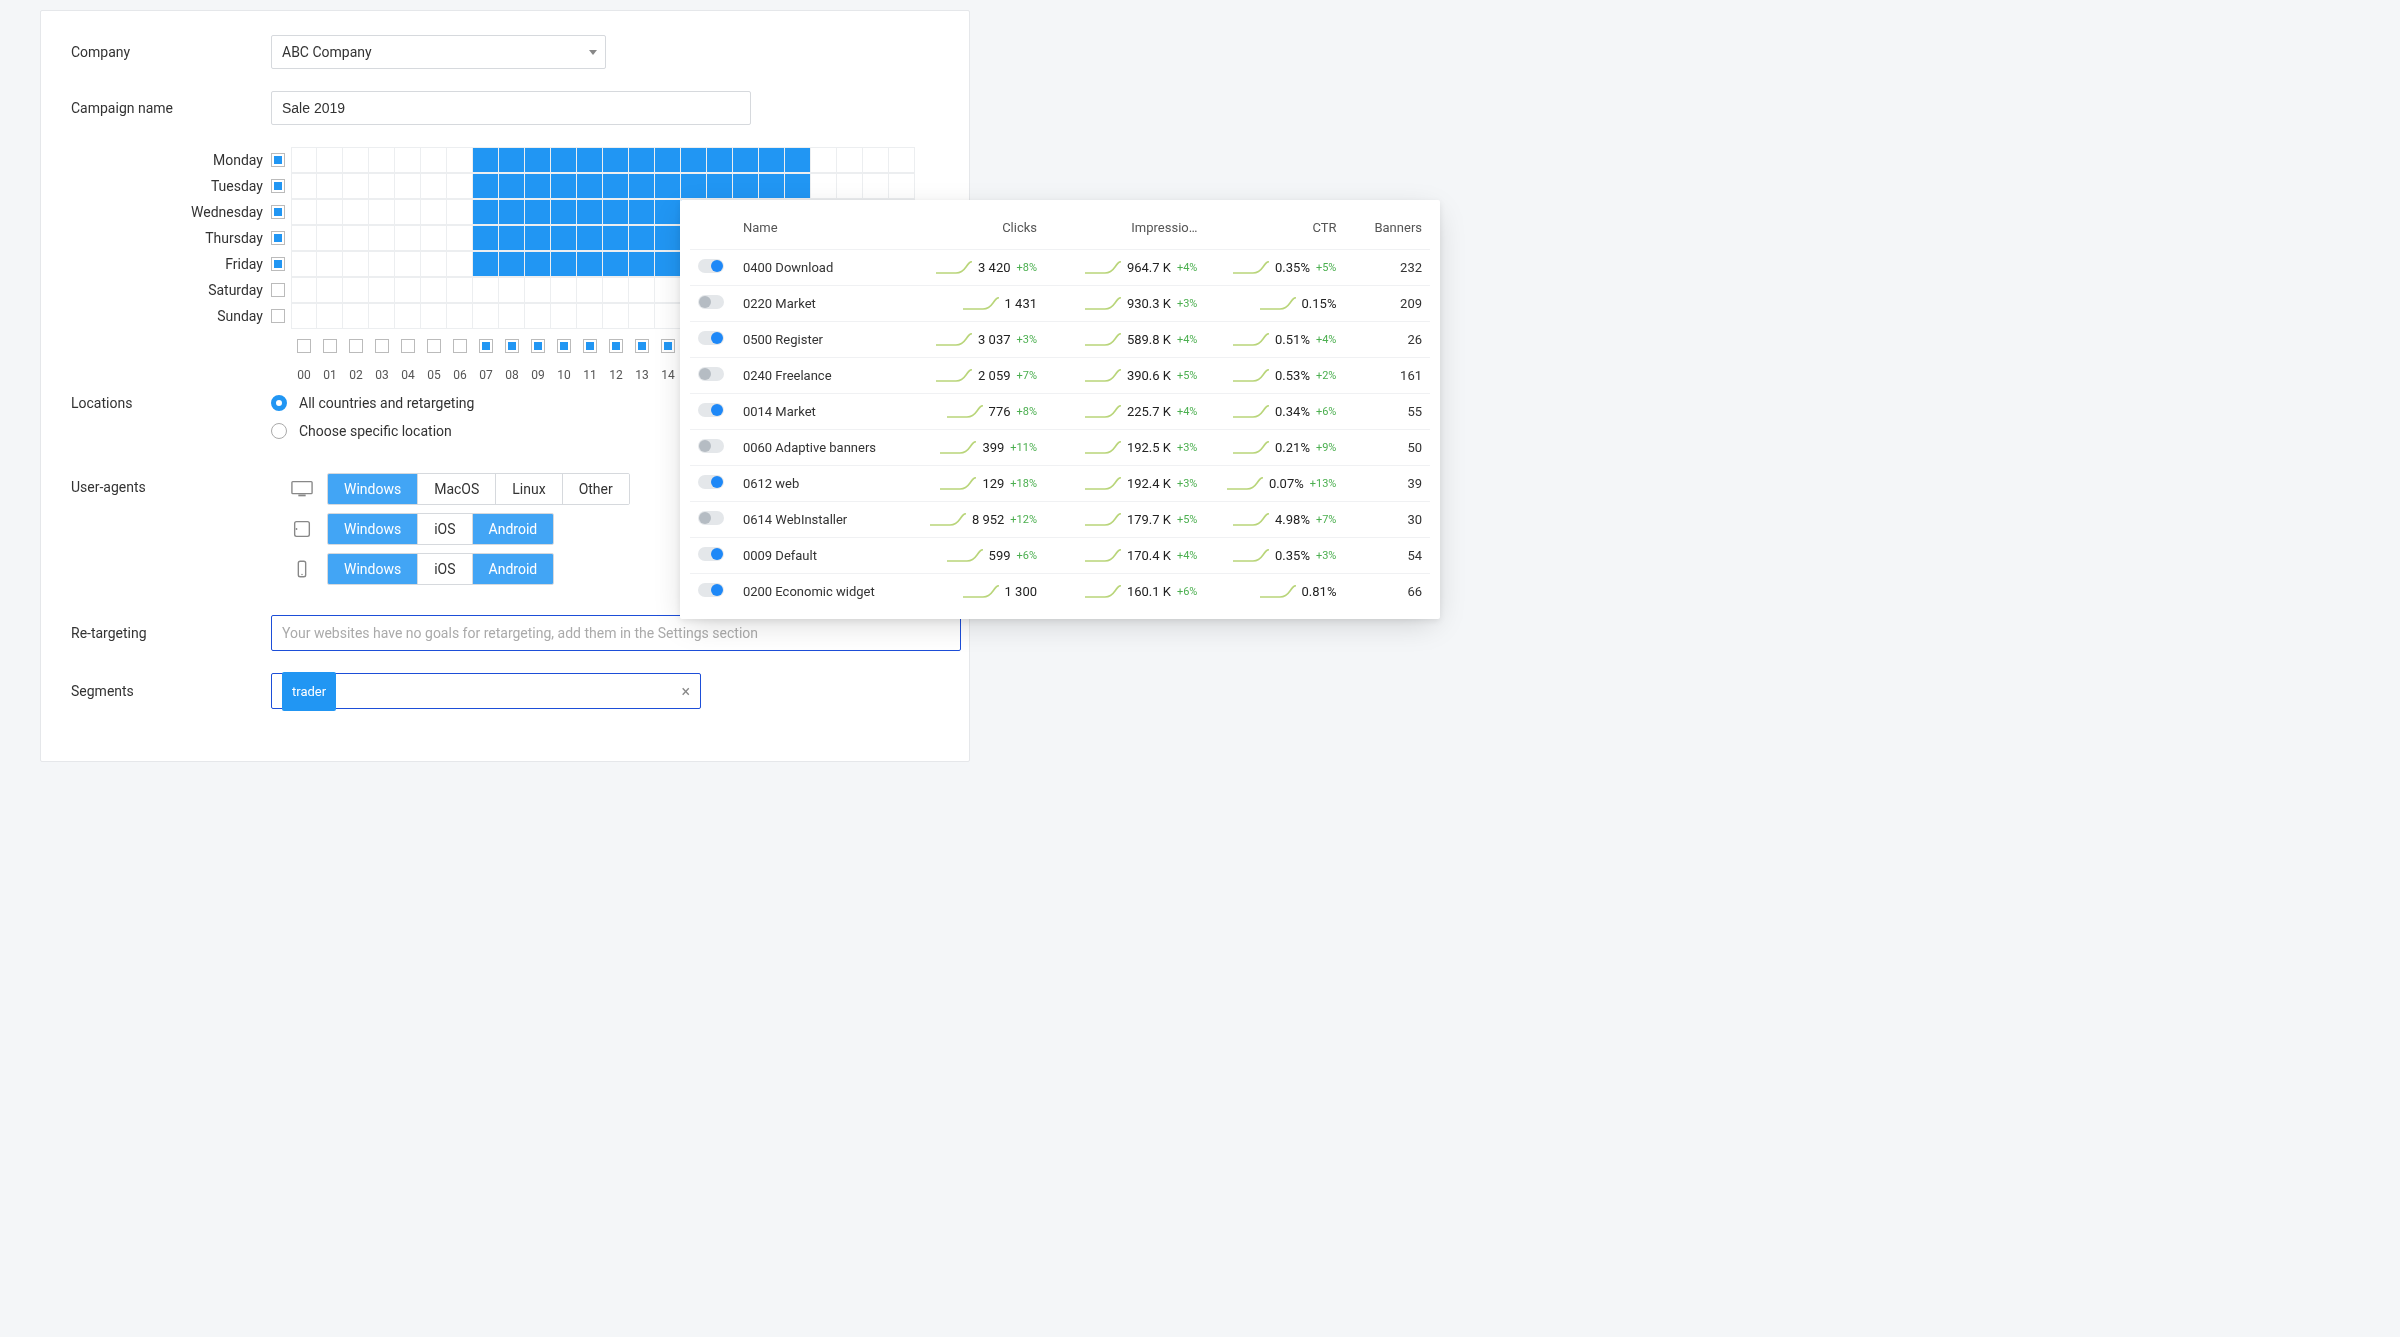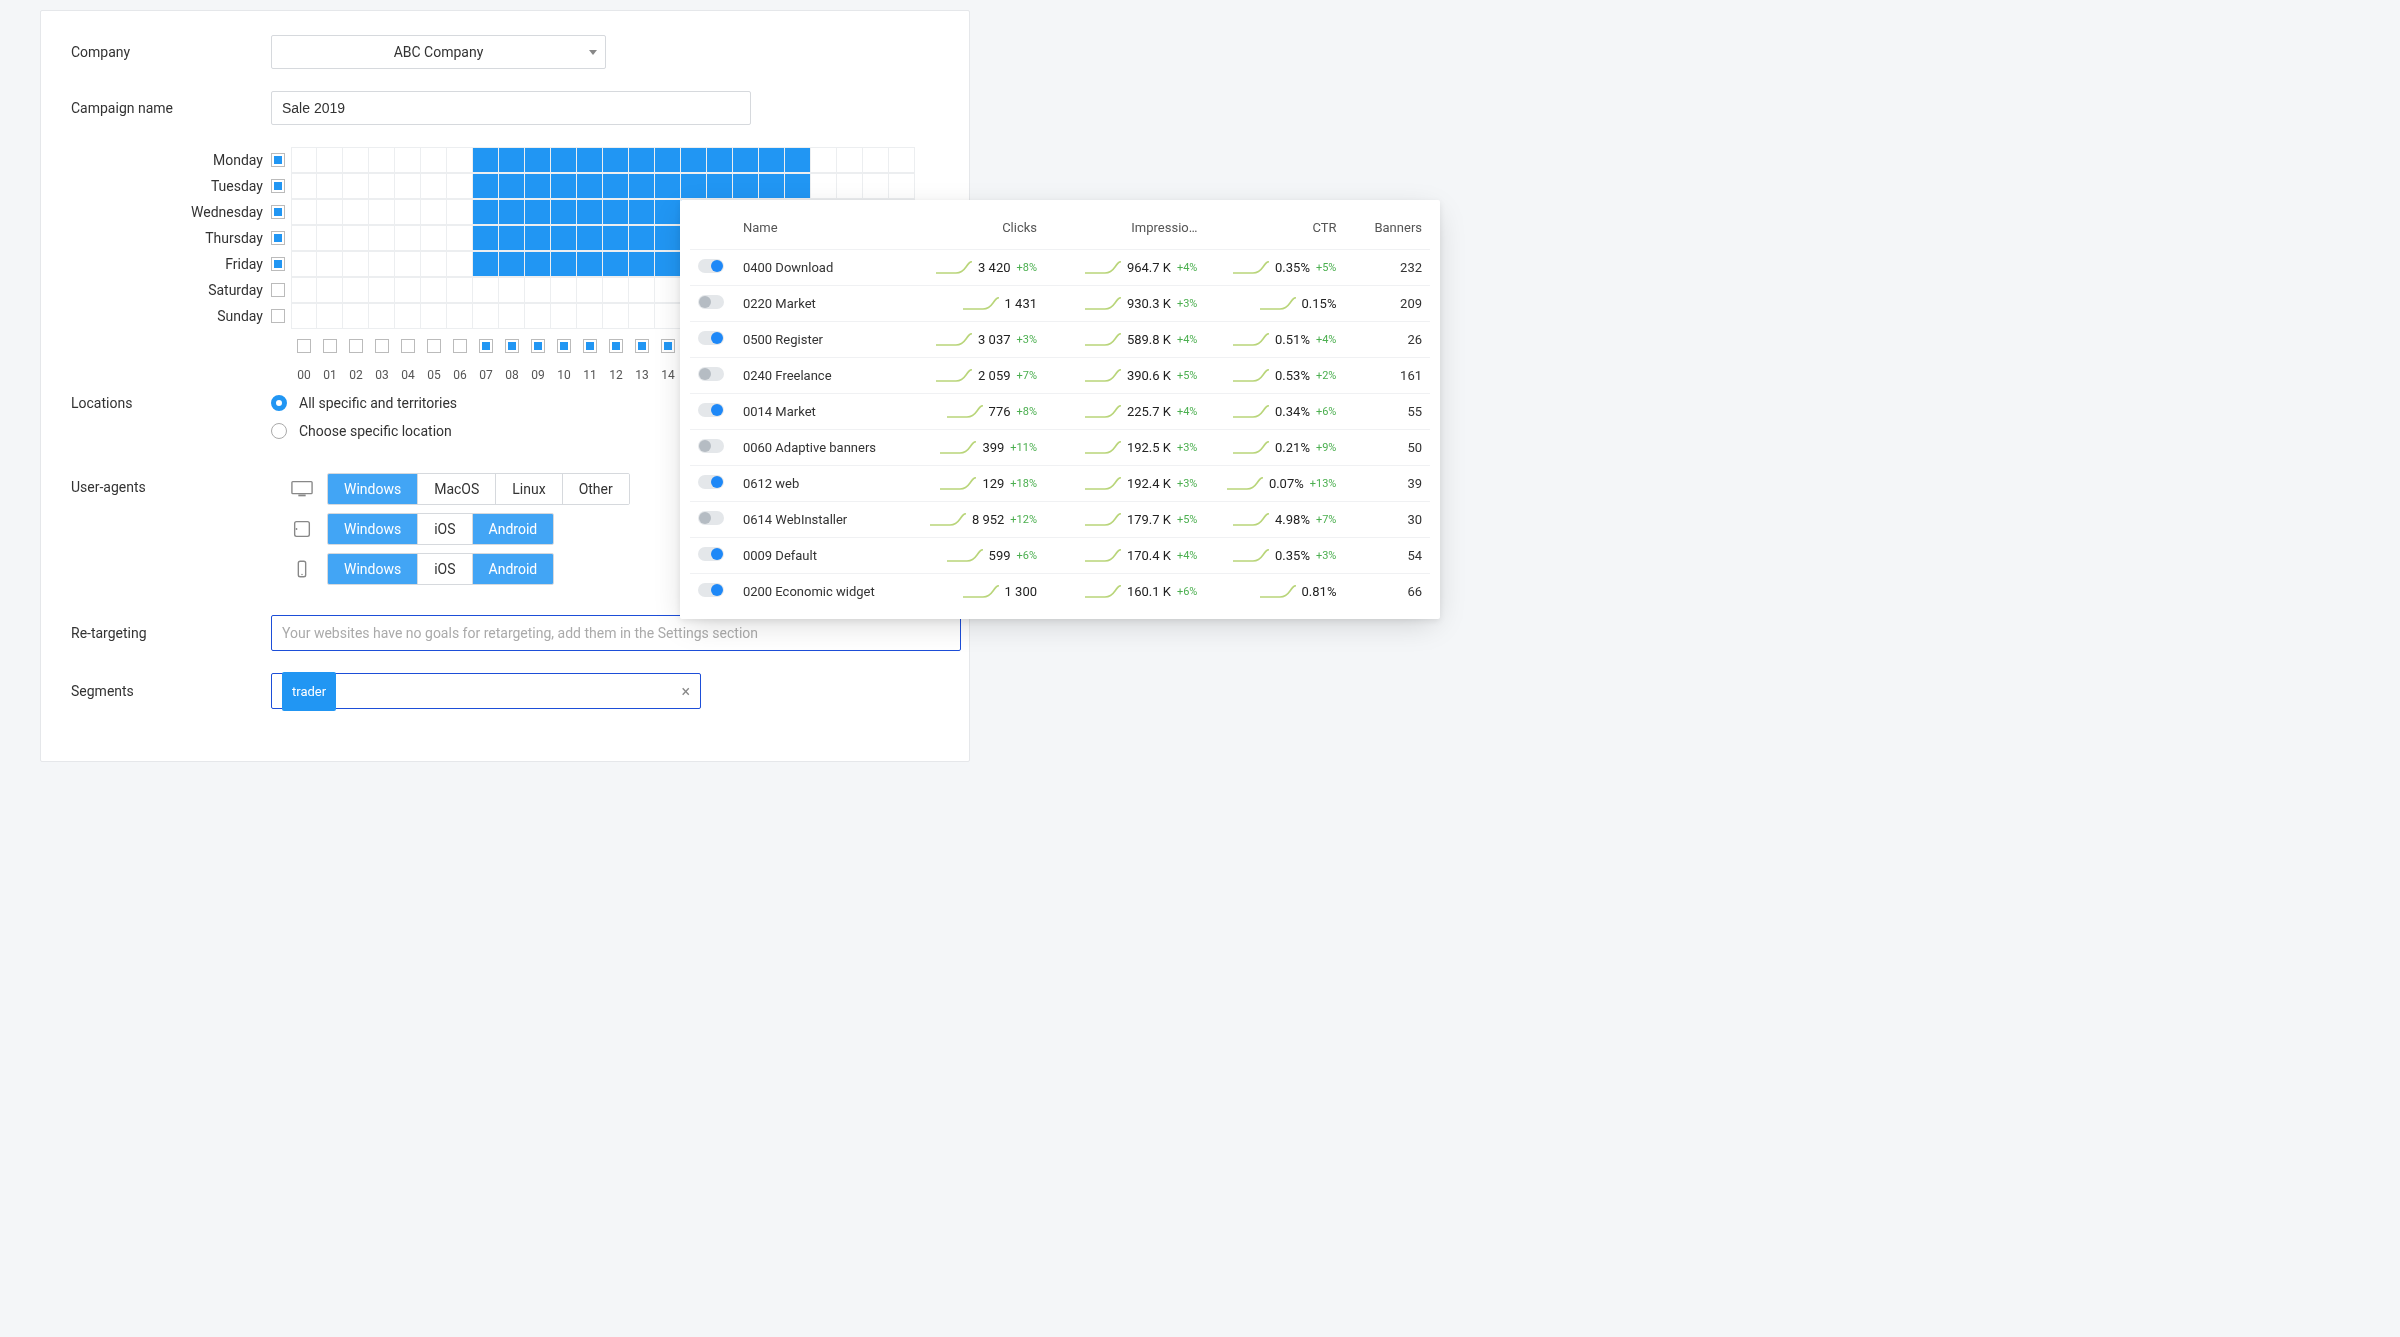--- a/index.html
+++ b/index.html
@@ -43,21 +43,20 @@
   .select {
     position: relative;
     width: 335px;
     border: 1px solid #d6d9dd;
     border-radius: 2px;
     height: 34px;
     line-height: 32px;
     padding: 0 10px;
     background: #fff;
     cursor: pointer;
-    text-align: center;
   }
   .select .caret {
     position: absolute; right: 8px; top: 50%;
     width: 0; height: 0; border-left: 4px solid transparent;
     border-right: 4px solid transparent; border-top: 5px solid #888;
     margin-top: -2px;
   }
   .text-input {
     width: 480px;
     height: 34px;
@@ -589,21 +588,21 @@
           <div class="sched-col-num">15</div>
         </div>
       </div>
     </div>
 
   <div class="form-row top">
     <div class="form-label">Locations</div>
     <div class="form-field radio-group">
       <div class="radio-opt">
         <span class="radio on"></span>
-        <span>All specific and territories</span>
+        <span>All countries and retargeting</span>
       </div>
       <div class="radio-opt">
         <span class="radio"></span>
         <span>Choose specific location</span>
       </div>
     </div>
   </div>
 
   <div class="form-row top" style="margin-top:8px;">
     <div class="form-label" style="padding-top:6px;">User-agents</div>

